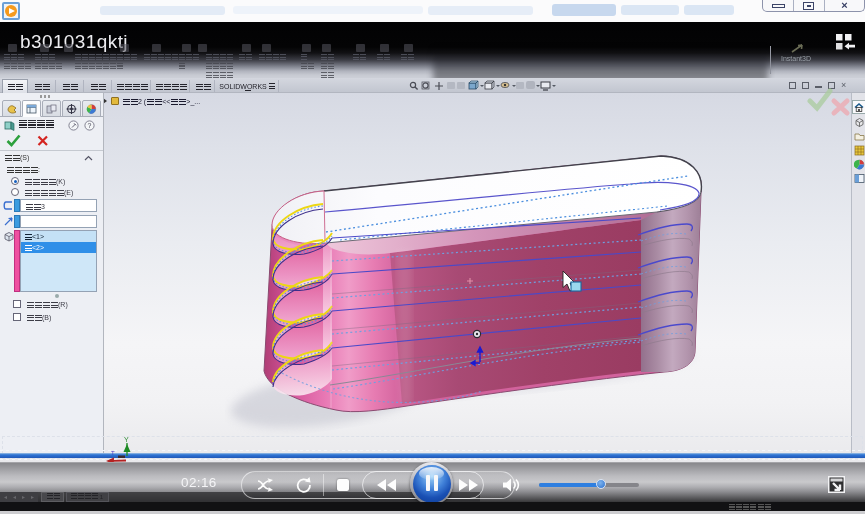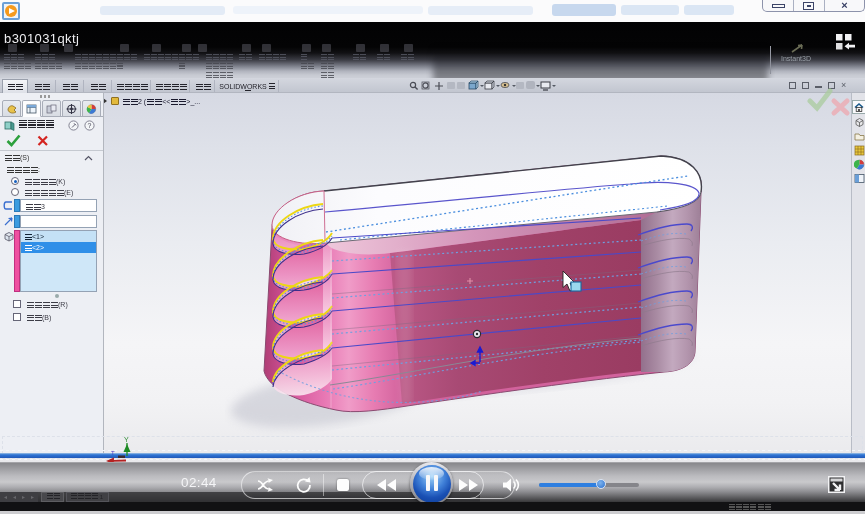--- a/index.html
+++ b/index.html
@@ -27,21 +27,21 @@
       </div>
       <div style="flex:1;border-right:1px solid #aab0c2;position:relative">
         <div class="ab" style="left:9px;top:1.5px;width:11px;height:8px;border:1px solid #3c4468">
           <div class="ab" style="left:2.5px;top:2px;width:4px;height:2.5px;border:1px solid #3c4468"></div>
         </div>
       </div>
       <div style="flex:1.3;position:relative;color:#353d62;font-size:11px;font-weight:bold;text-align:center;line-height:10px">×</div>
     </div>
   </div>
 <div class="ab" style="left:0;top:22px;width:865px;height:56px;background:linear-gradient(180deg,#020203 0px,#040405 25px,#111114 31px,#3c3d45 38px,#7b7e89 44px,#b0b3bd 49px,#c7cad2 53px,#cdd0d8 56px)">
-    <div class="ab" style="left:4px;top:9px;font-size:13px;color:#ededf0;letter-spacing:.4px">b301031qktj</div>
+    <div class="ab" style="left:20px;top:9px;font-size:19px;color:#ededf0;letter-spacing:.4px">b301031qktj</div>
     <svg class="ab" style="left:835px;top:11px" width="26" height="20">
       <g fill="#f2f2f4">
         <rect x="1" y="1" width="6.5" height="6.5"></rect>
         <rect x="10" y="1" width="6.5" height="6.5"></rect>
         <rect x="1" y="10" width="6.5" height="6.5" opacity=".92"></rect>
         <path d="M9.5 13.2 L14 9.8 L14 11.8 L20 11.8 L20 14.6 L14 14.6 L14 16.6 Z"></path>
       </g>
     </svg>
     <div class="ab" style="left:3px;top:33px;color:#585a66;font-size:6px;opacity:.8"><i class="z6"></i><i class="z6"></i><i class="z6"></i></div>
     <div class="ab" style="left:34px;top:33px;color:#585a66;font-size:6px;opacity:.8"><i class="z6"></i><i class="z6"></i><i class="z6"></i></div>
@@ -395,21 +395,21 @@
   </svg>
 <div class="ab" style="left:0;top:462px;width:865px;height:40px;background:linear-gradient(180deg,#88888c 0px,#9c9ca0 5px,#bbbbbf 13px,#c9c9cc 19px,#aeaeb2 24px,#8b8b8f 29px,#59595c 35px,#2f2f31 40px);border-top:1px solid #a4a4a8">
     <div class="ab" style="left:0;top:29px;width:480px;height:11px;background:rgba(48,48,50,.8)"></div>
     <div class="ab" style="left:0;top:29px;width:38px;height:11px;background:#3e3e42"></div>
     <div class="ab" style="left:3px;top:31px;font-size:5px;color:#66666a">◄</div>
     <div class="ab" style="left:12px;top:31px;font-size:5px;color:#66666a">◄</div>
     <div class="ab" style="left:21px;top:31px;font-size:5px;color:#66666a">►</div>
     <div class="ab" style="left:30px;top:31px;font-size:5px;color:#66666a">►</div>
     <div class="ab" style="left:41px;top:29px;width:23px;height:10px;background:#48484c;border:1px solid #5e5e62;color:#222226;font-size:6px;padding:1px 0 0 4px"><i class="z6 d"></i><i class="z6 d"></i></div>
     <div class="ab" style="left:66px;top:29px;width:43px;height:10px;background:#404044;border:1px solid #54545a;color:#222226;font-size:6px;padding:1px 0 0 3px"><i class="z6 d"></i><i class="z6 d"></i><i class="z6 d"></i><i class="z6 d"></i><span style="font-size:6px;color:#222226"> 1</span></div>
-    <div class="ab" style="left:181px;top:12px;font-size:13.5px;letter-spacing:.4px;color:#f4f4f6">02:44</div>
+    <div class="ab" style="left:181px;top:12px;font-size:13.5px;letter-spacing:.4px;color:#f4f4f6">02:16</div>
     <div class="ab" style="left:241px;top:8px;width:274px;height:28px;border:1px solid rgba(250,250,252,.6);border-radius:14px;background:linear-gradient(180deg,rgba(255,255,255,.14),rgba(40,40,44,.18))"></div>
     <svg class="ab" style="left:255px;top:13px" width="24" height="18">
       <path d="M3 13 C8 13 8 5 14 5 M3 5 C8 5 8 13 14 13" stroke="#fdfdfd" stroke-width="1.7" fill="none"></path>
       <path d="M14 5l-1.5-2.8L18 4l-4.5 3zM14 13l-1.5 2.8L18 14l-4.5-3z" fill="#fdfdfd"></path>
     </svg>
     <svg class="ab" style="left:294px;top:13px" width="19" height="18">
       <path d="M14.5 5.5 A6.2 6.2 0 1 0 16 9" stroke="#fdfdfd" stroke-width="1.8" fill="none"></path>
       <path d="M15.5 1l1 5.5-5.5-1z" fill="#fdfdfd"></path>
     </svg>
     <div class="ab" style="left:323px;top:11px;width:1px;height:22px;background:rgba(255,255,255,.45)"></div>

